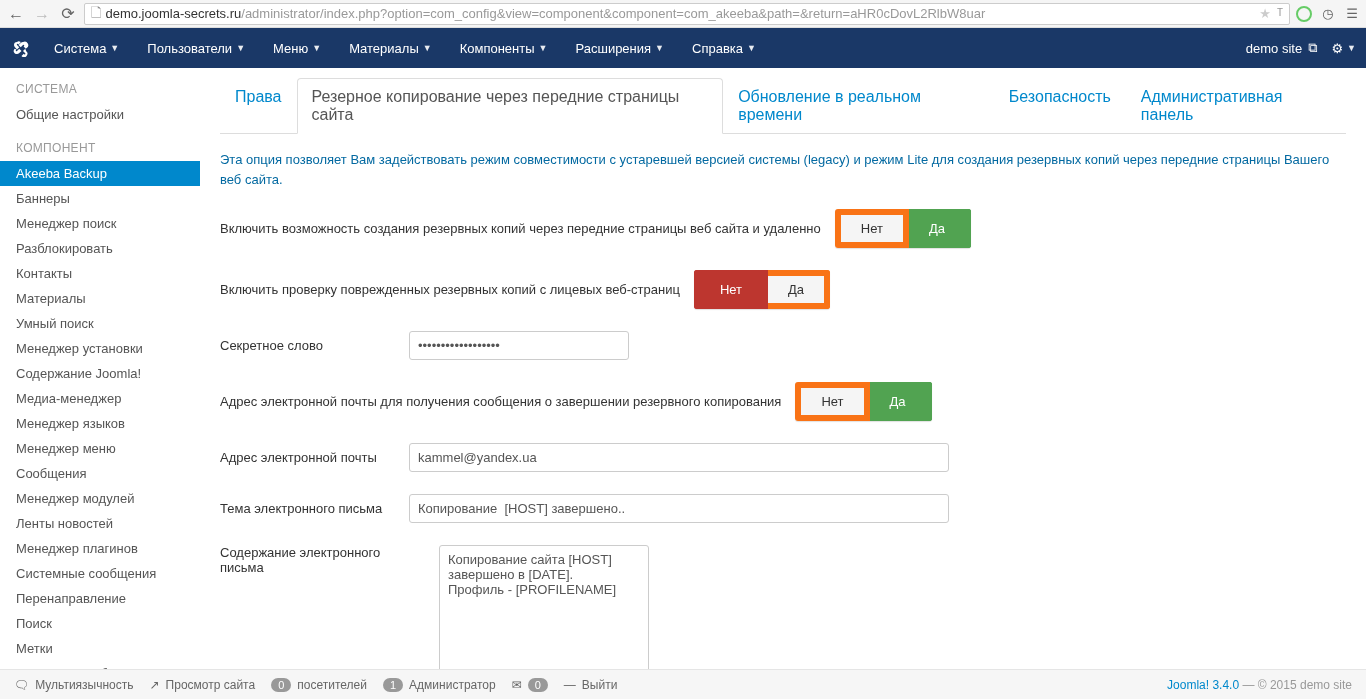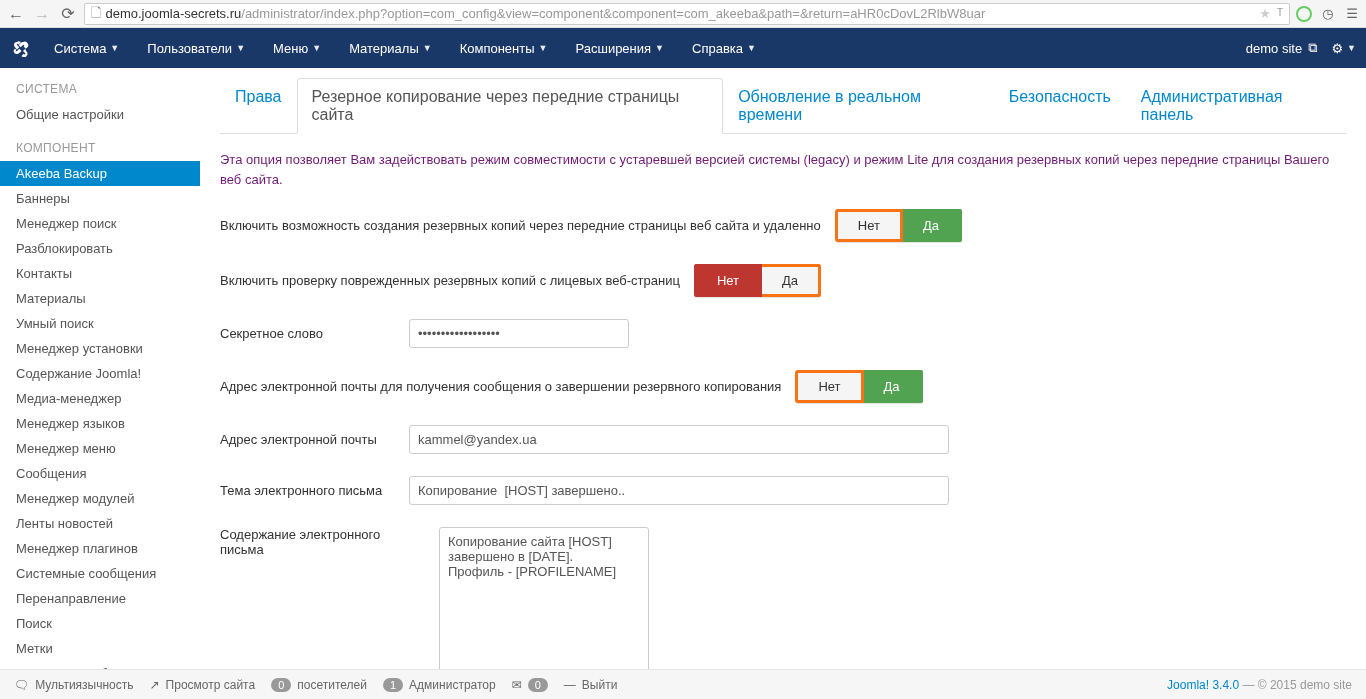--- a/index.html
+++ b/index.html
@@ -31,28 +31,28 @@
 .sidebar .heading { padding: 0 16px 6px; color: #999; font-size: 12px; letter-spacing: .3px; }
 .sidebar .item { padding: 5px 16px; color: #555; cursor: pointer; font-size: 13px; }
 .sidebar .item.active { background: #0088cc; color: #fff; }
 .sidebar .gap { height: 14px; }
 
 .content { flex: 1; padding: 10px 20px 20px 20px; }
 .tabs { display: flex; border-bottom: 1px solid #ddd; margin-bottom: 16px; }
 .tabs .tab { padding: 9px 14px; color: #0088cc; cursor: pointer; font-size: 16px; border: 1px solid transparent; margin-bottom: -1px; }
 .tabs .tab.active { border: 1px solid #ddd; border-bottom-color: #fff; border-radius: 4px 4px 0 0; color: #555; background:#fff; }
 
-.desc { color: #701a75; margin-bottom: 20px; line-height: 1.5; }
+.desc { color: #0369a1; margin-bottom: 20px; line-height: 1.5; }
 
 .form-row { display: flex; align-items: center; margin-bottom: 22px; gap: 14px; }
 .form-row .label { color: #333; max-width: 610px; }
 .form-row.top { align-items: flex-start; }
 
 .toggle { display: inline-flex; border-radius: 3px; overflow: hidden; box-shadow: 0 1px 1px rgba(0,0,0,.12); }
-.toggle .opt { padding: 6px 20px; font-size: 13px; border:3px solid #f97316; cursor:pointer; }
+.toggle .opt { padding: 6px 20px; font-size: 13px; border:6px solid #f97316; cursor:pointer; }
 .toggle .opt.no { background: #f5f5f5; color: #333; }
 .toggle .opt.yes { background: #f5f5f5; color: #333; border-left:0; }
 .toggle .opt.sel.yes { background: #51a351; color: #fff; border-color:#51a351; }
 .toggle .opt.sel.no { background: #bd362f; color: #fff; border-color:#bd362f; }
 
 input[type=text], input[type=password], textarea { border: 1px solid #ccc; border-radius: 3px; padding: 6px 8px; font-size: 13px; color:#555; background:#fff; font-family: inherit; }
 .inp-sm { width: 220px; }
 .inp-lg { width: 540px; }
 textarea.inp-lg { width:210px; height:185px; resize:both; }
 

